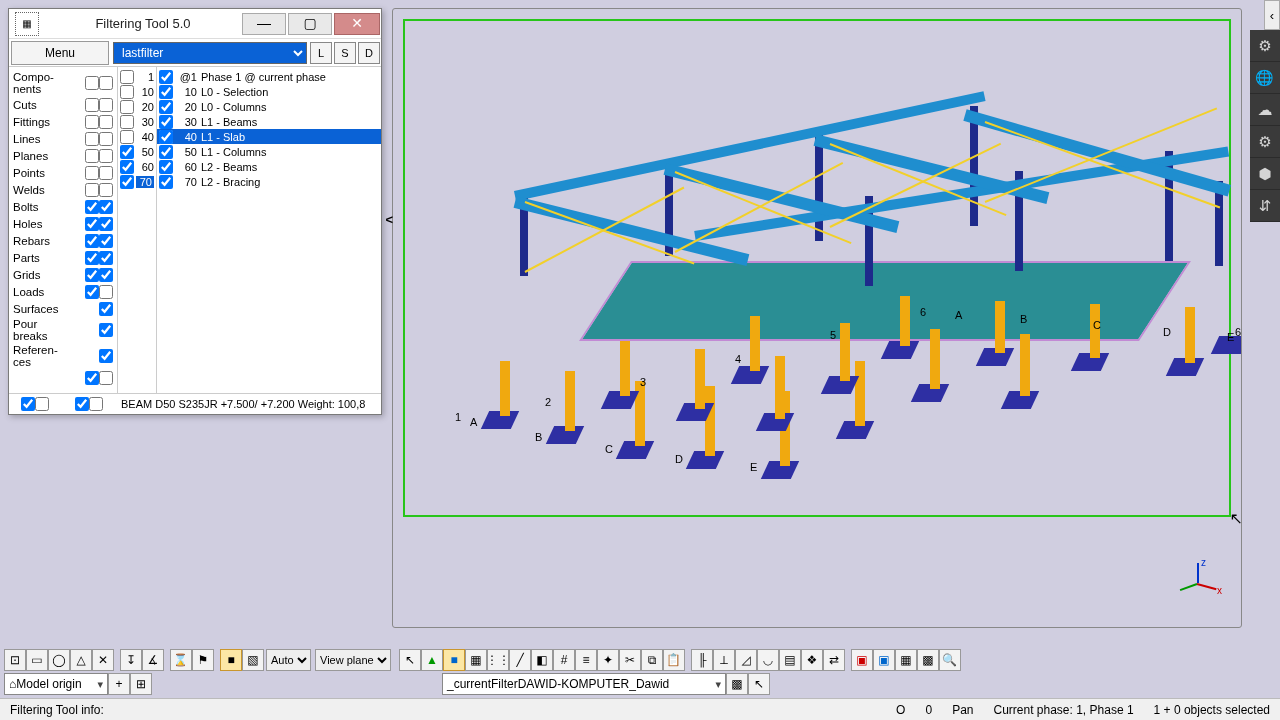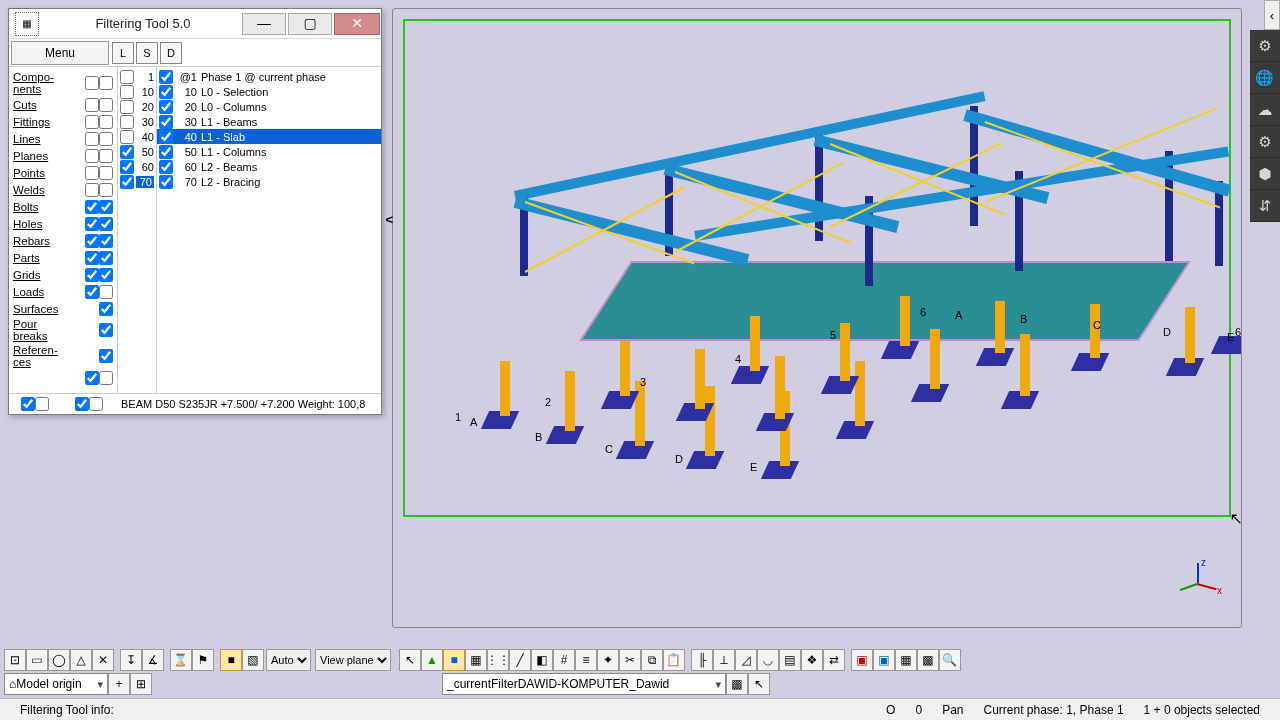--- a/index.html
+++ b/index.html
@@ -13,21 +13,21 @@
 .winbtn { width: 44px; height: 22px; margin:0 1px; border:1px solid #aaa; background:#e9e9e9; text-align:center; font-size:14px; line-height:18px; cursor:pointer }
 .winbtn.close { background:#d48b8b; color:#fff; border-color:#a66; width:46px }
 
 .toolbar1 { display:flex; height:28px; align-items:center; border-bottom:1px solid #ccc; }
 .menu-btn { width: 98px; height:24px; margin:2px; border:1px solid #999; background:#f4f4f4; font-size:12px; text-align:center; line-height:22px; cursor:pointer }
 .filter-select { flex:1; height:22px; margin:0 2px; font-size:12px; padding:0 4px; background:#0a62d6; color:#fff; border:1px solid #666 }
 .filter-select option { background:#fff; color:#000 }
 .sq { width:22px; height:22px; border:1px solid #888; background:#f4f4f4; margin:0 1px; font-size:11px; text-align:center; line-height:20px; cursor:pointer }
 
 .body { display:flex; }
-.left-cats { width: 108px; padding: 3px 4px; font-size: 12px; text-decoration: underline; }
+.left-cats { width: 108px; padding: 3px 4px; font-size: 12px; }
 .cat-row { display:flex; align-items:center; height: 17px; white-space:nowrap }
 .cat-label { flex:1; font-size:11.5px; line-height:12px }
 .cat-cbs { display:flex; gap:0; }
 .cb { width:14px; height:14px; }
 
 .num-col { width: 40px; border-left:1px solid #ccc; border-right:1px solid #ccc; padding-top:2px }
 .num-row { display:flex; align-items:center; height:15px; gap:2px; padding:0 2px; font-size:11px }
 .num-row .n { width:18px; text-align:right; font-size:11px }
 .num-row.sel .n { background:#0a62d6; color:#fff; padding:0 2px }
 
@@ -76,21 +76,21 @@
 .btoolbar { position:absolute; bottom:48px; left:4px; height:24px; display:flex; align-items:center; gap:0 }
 .tbtn { width:22px; height:22px; border:1px solid #999; background:#f3f3f3; margin:0; display:flex; align-items:center; justify-content:center; font-size:12px; cursor:pointer }
 .tbtn.sel { background:#fce7a5; border-color:#c9962d }
 .tsel { height:22px; font-size:11px; border:1px solid #999; margin:0 2px }
 .sep { width:6px }
 
 .btoolbar2 { position:absolute; bottom:24px; left:4px; height:24px; display:flex; align-items:center }
 .combo { height:22px; font-size:12px; padding:0 18px 0 4px; border:1px solid #888; background:#fff; cursor:pointer; position:relative; display:flex; align-items:center }
 .combo::after { content:'▾'; position:absolute; right:4px; font-size:11px; color:#444 }
 
-.status { position:absolute; bottom:0; left:0; right:0; height:22px; background:#f0f0f0; border-top:1px solid #bbb; display:flex; align-items:center; font-size:12px; padding:0 20px; gap:20px }
+.status { position:absolute; bottom:0; left:0; right:0; height:22px; background:#f0f0f0; border-top:1px solid #bbb; display:flex; align-items:center; font-size:12px; padding:0 10px; gap:20px }
 .status .sp { white-space:nowrap }
 .status .flex { flex:1 }
 </style>
 </head>
 <body>
 
 <div class="right-tab">
     <span>‹</span>
   </div>
 
@@ -218,20 +218,23 @@
   <div class="titlebar">
     <div class="app-icon">▦</div>
     <div class="title">Filtering Tool 5.0</div>
     <div class="winbtn">—</div>
     <div class="winbtn">▢</div>
     <div class="winbtn close">✕</div>
   </div>
 
   <div class="toolbar1">
     <div class="menu-btn">Menu</div>
+    <select class="filter-select">
+      <option>lastfilter</option>
+    </select>
     <div class="sq">L</div>
     <div class="sq">S</div>
     <div class="sq">D</div>
   </div>
 
   <div class="body">
     <div class="left-cats">
       <div id="cats">
           <div class="cat-row" style="height: 26px;">
             <span class="cat-label">Compo-<br>  nents</span>

